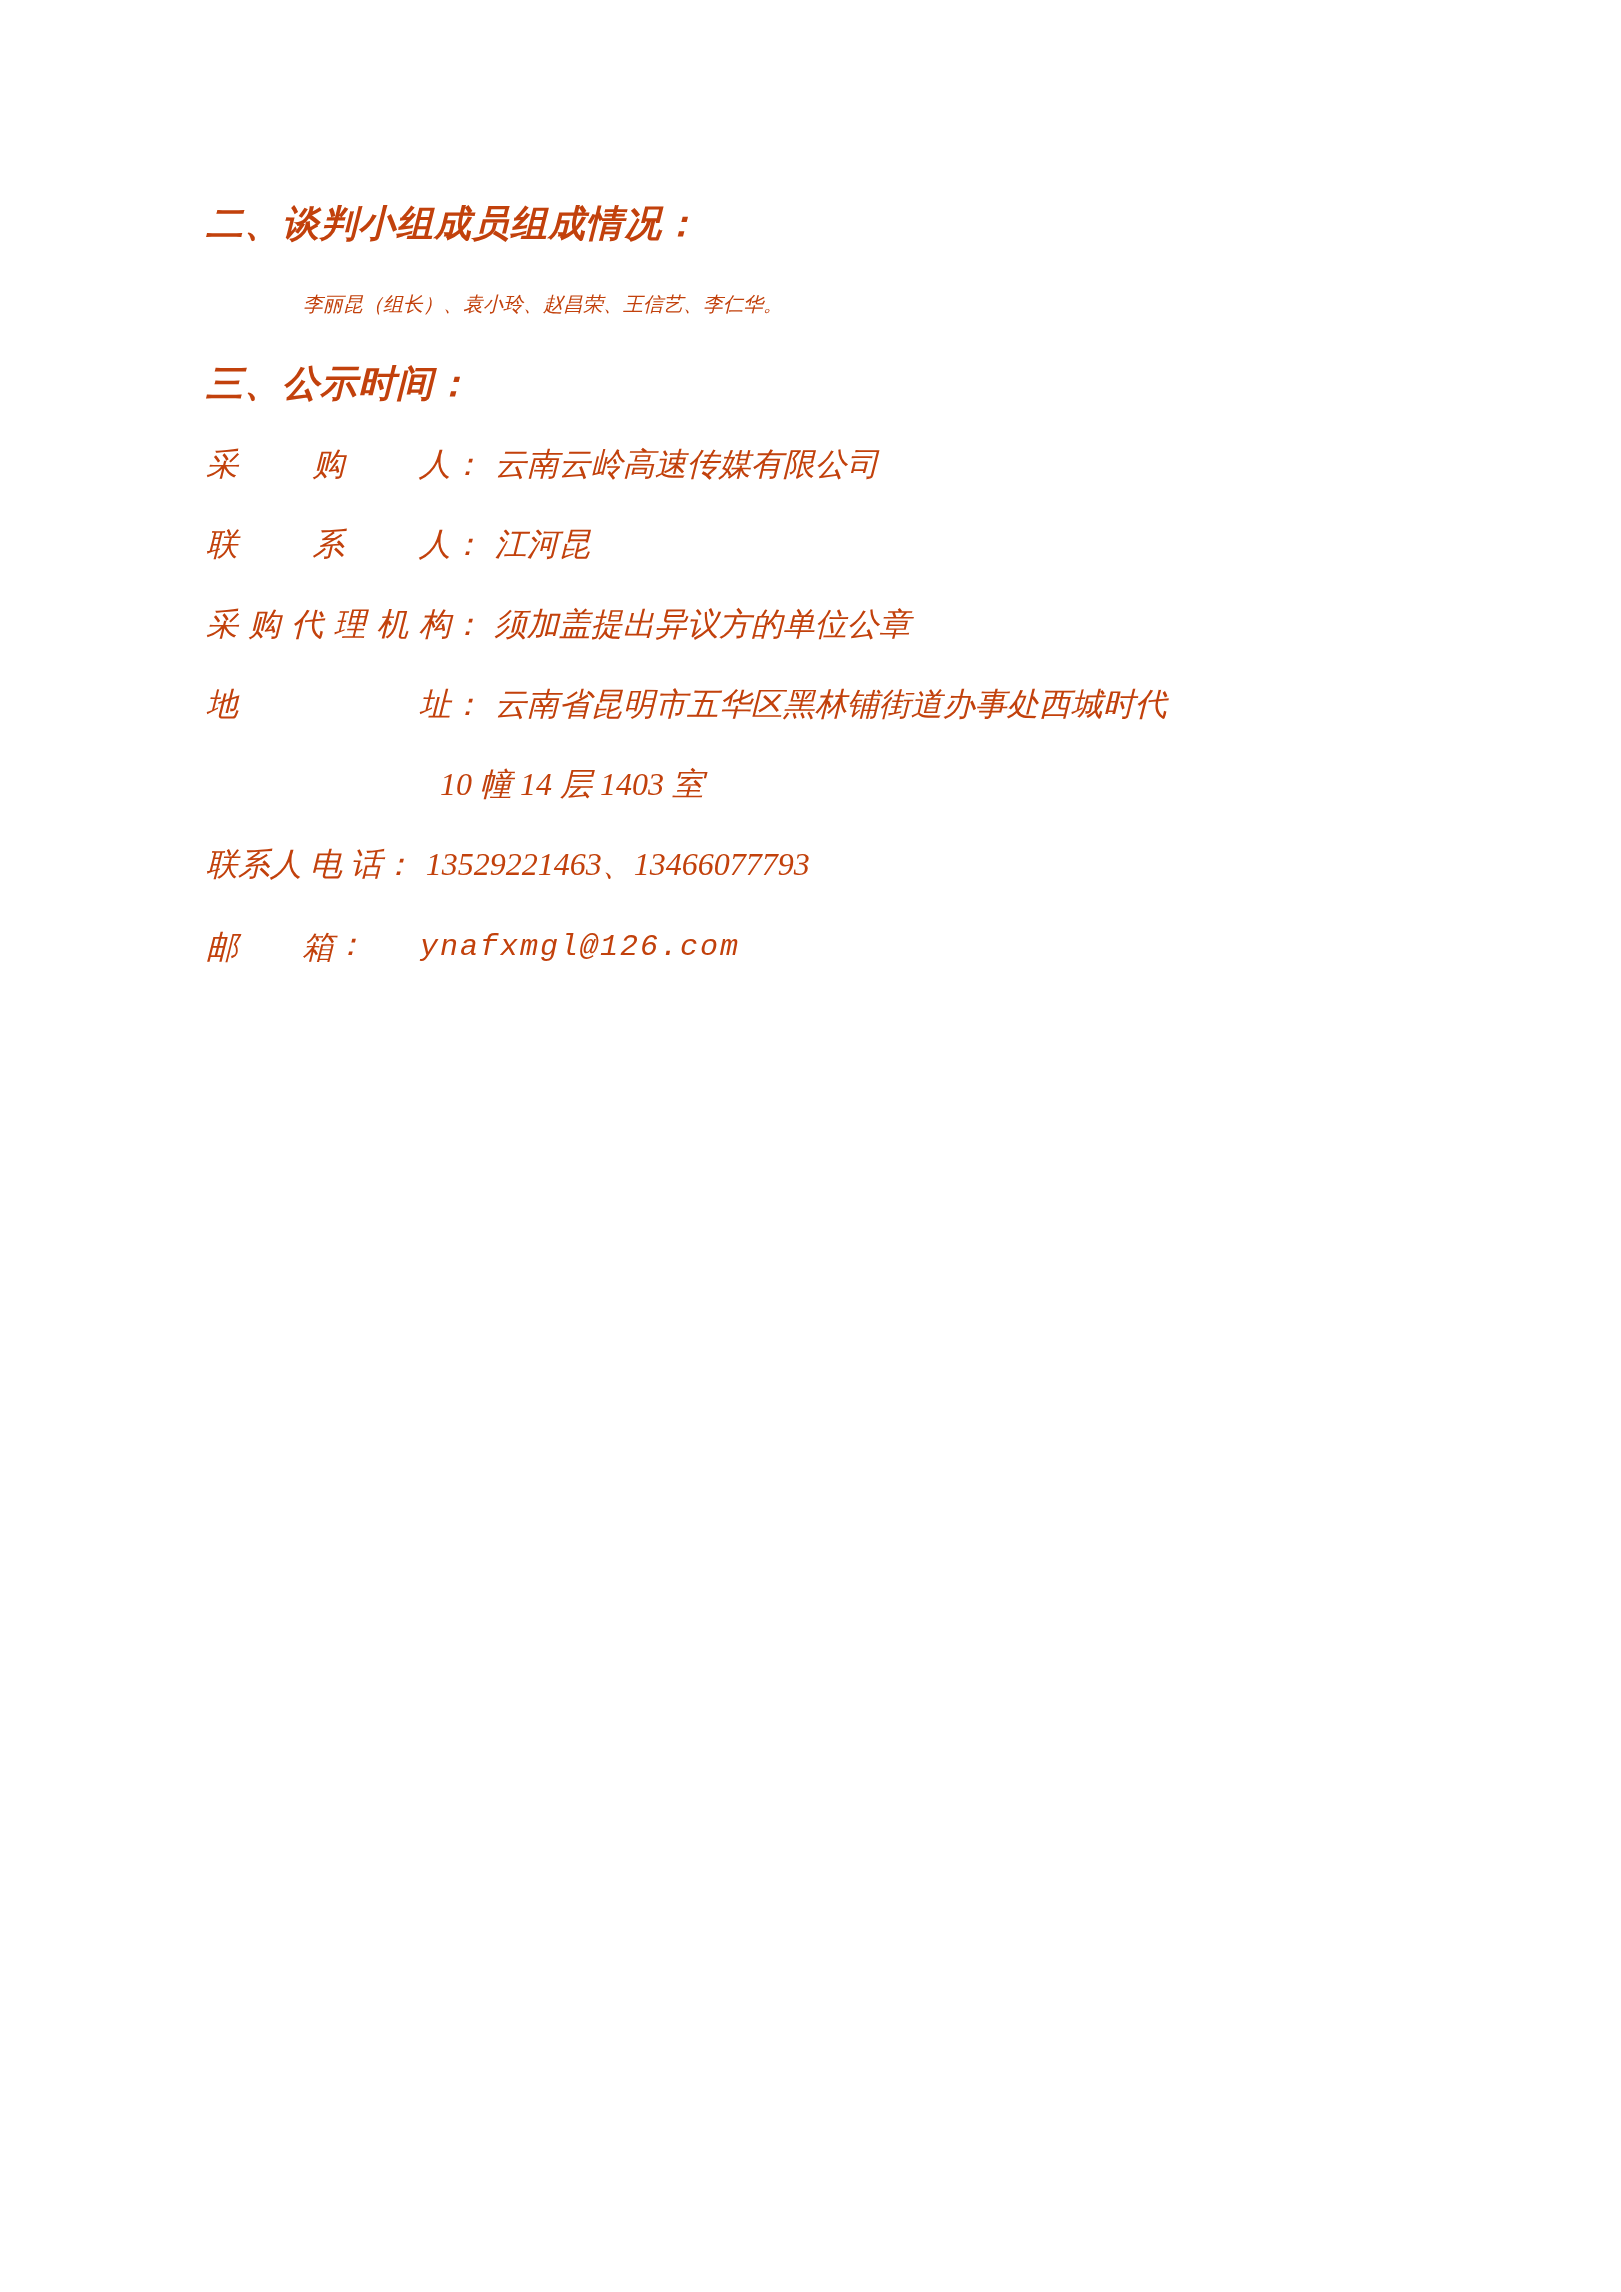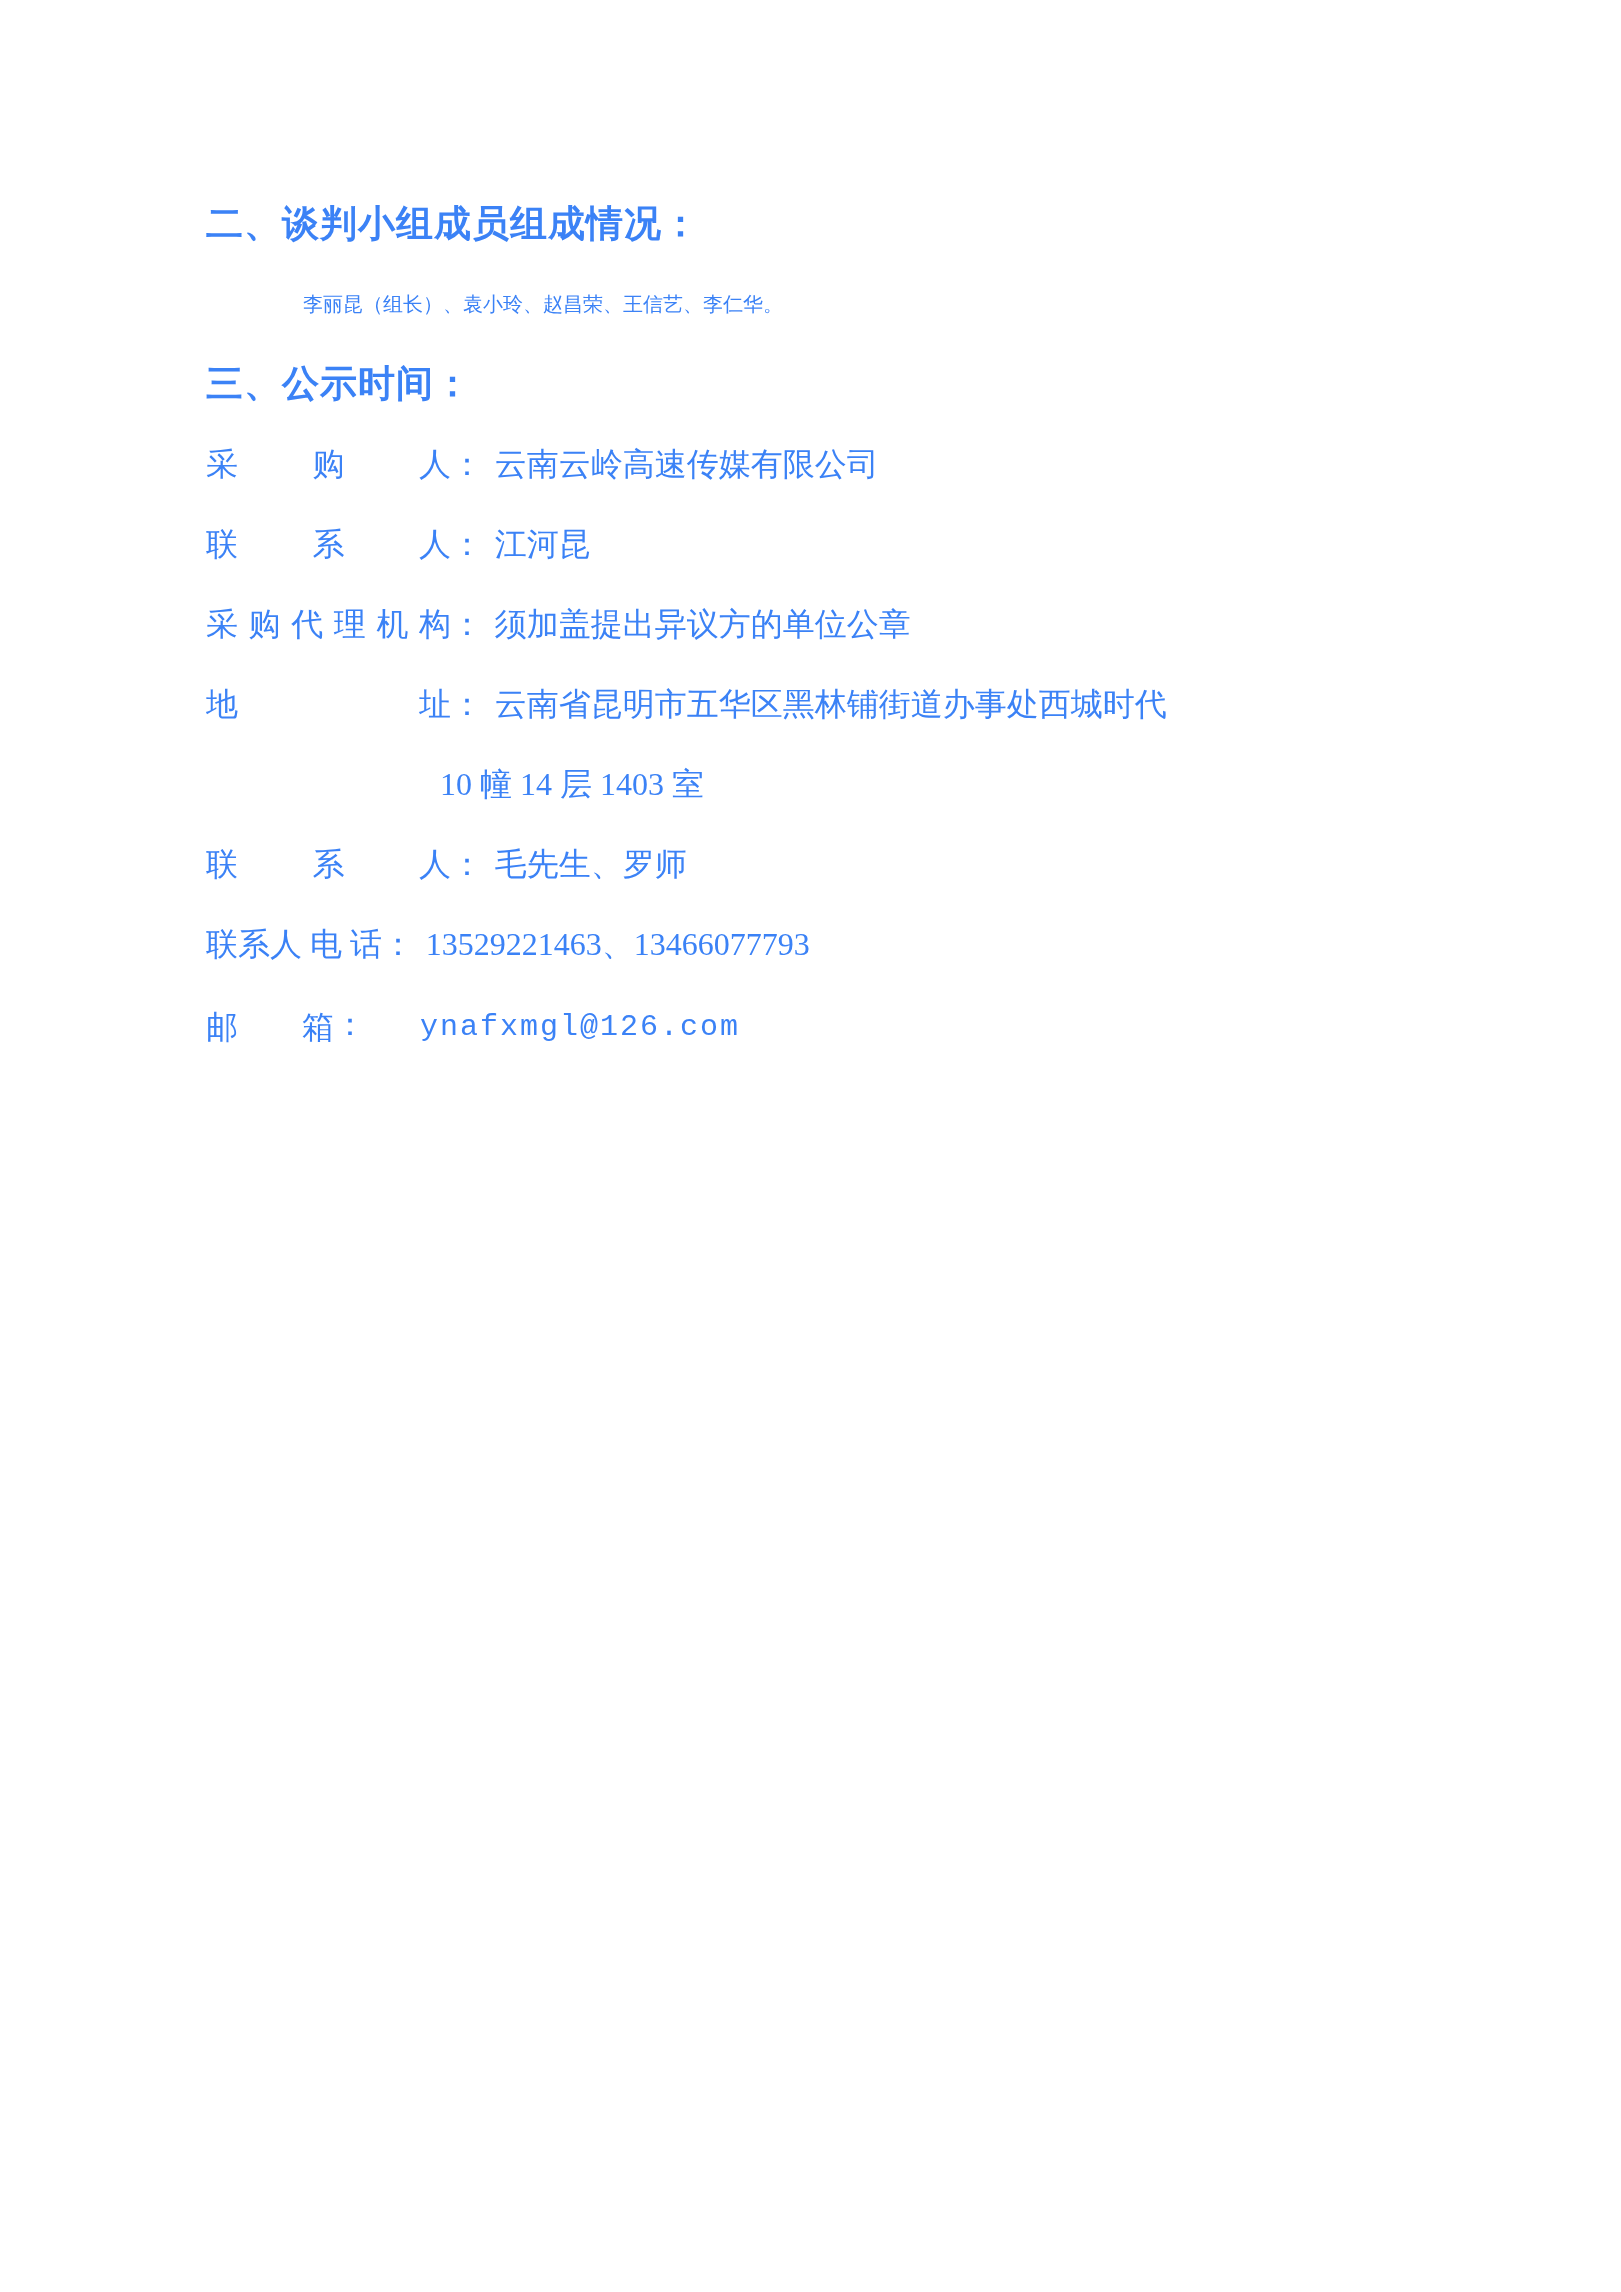--- a/index.html
+++ b/index.html
@@ -1,23 +1,24 @@
 <!DOCTYPE html>
 <html><head>
 <meta charset="utf-8">
 <style>
   html, body { margin: 0; padding: 0; background: #ffffff; }
   .page {
     position: relative;
     width: 1621px;
     height: 1613px;
     background: #ffffff;
-    color: #3b82f6;
+    color: #c2410c;
     font-family: "Liberation Serif", "DejaVu Serif", serif;
     overflow: hidden;
+    font-style: italic;
   }
   .content {
     padding: 184px 204px 0 206px;
   }
   .section-heading {
     font-family: "Liberation Sans", "DejaVu Sans", sans-serif;
     font-size: 37px;
     font-weight: bold;
     line-height: 80px;
     margin: 0;
@@ -88,21 +89,20 @@
 
       <div class="field"><span class="field-label">联 系 人</span><span class="colon">：</span><span class="field-value">江河昆</span></div>
 
 
       <div class="field"><span class="field-label">采购代理机构</span><span class="colon">：</span><span class="field-value">须加盖提出异议方的单位公章</span></div>
 
       <div class="field"><span class="field-label">地 址</span><span class="colon">：</span><span class="field-value">云南省昆明市五华区黑林铺街道办事处西城时代</span></div>
 
       <div class="field field--cont"><span class="field-value">10 幢 14 层 1403 室</span></div>
 
-      <div class="field"><span class="field-label">联 系 人</span><span class="colon">：</span><span class="field-value">毛先生、罗师</span></div>
 
       <div class="field field--natural"><span class="field-label">联系人 电 话</span><span class="colon">：</span><span class="field-value">13529221463、13466077793</span></div>
 
       <div class="field field--natural field--email"><span class="field-label">邮　　箱</span><span class="colon">：</span><span class="field-value">ynafxmgl@126.com</span></div>
 
     </div>
   </div>
 </div>
 
 

